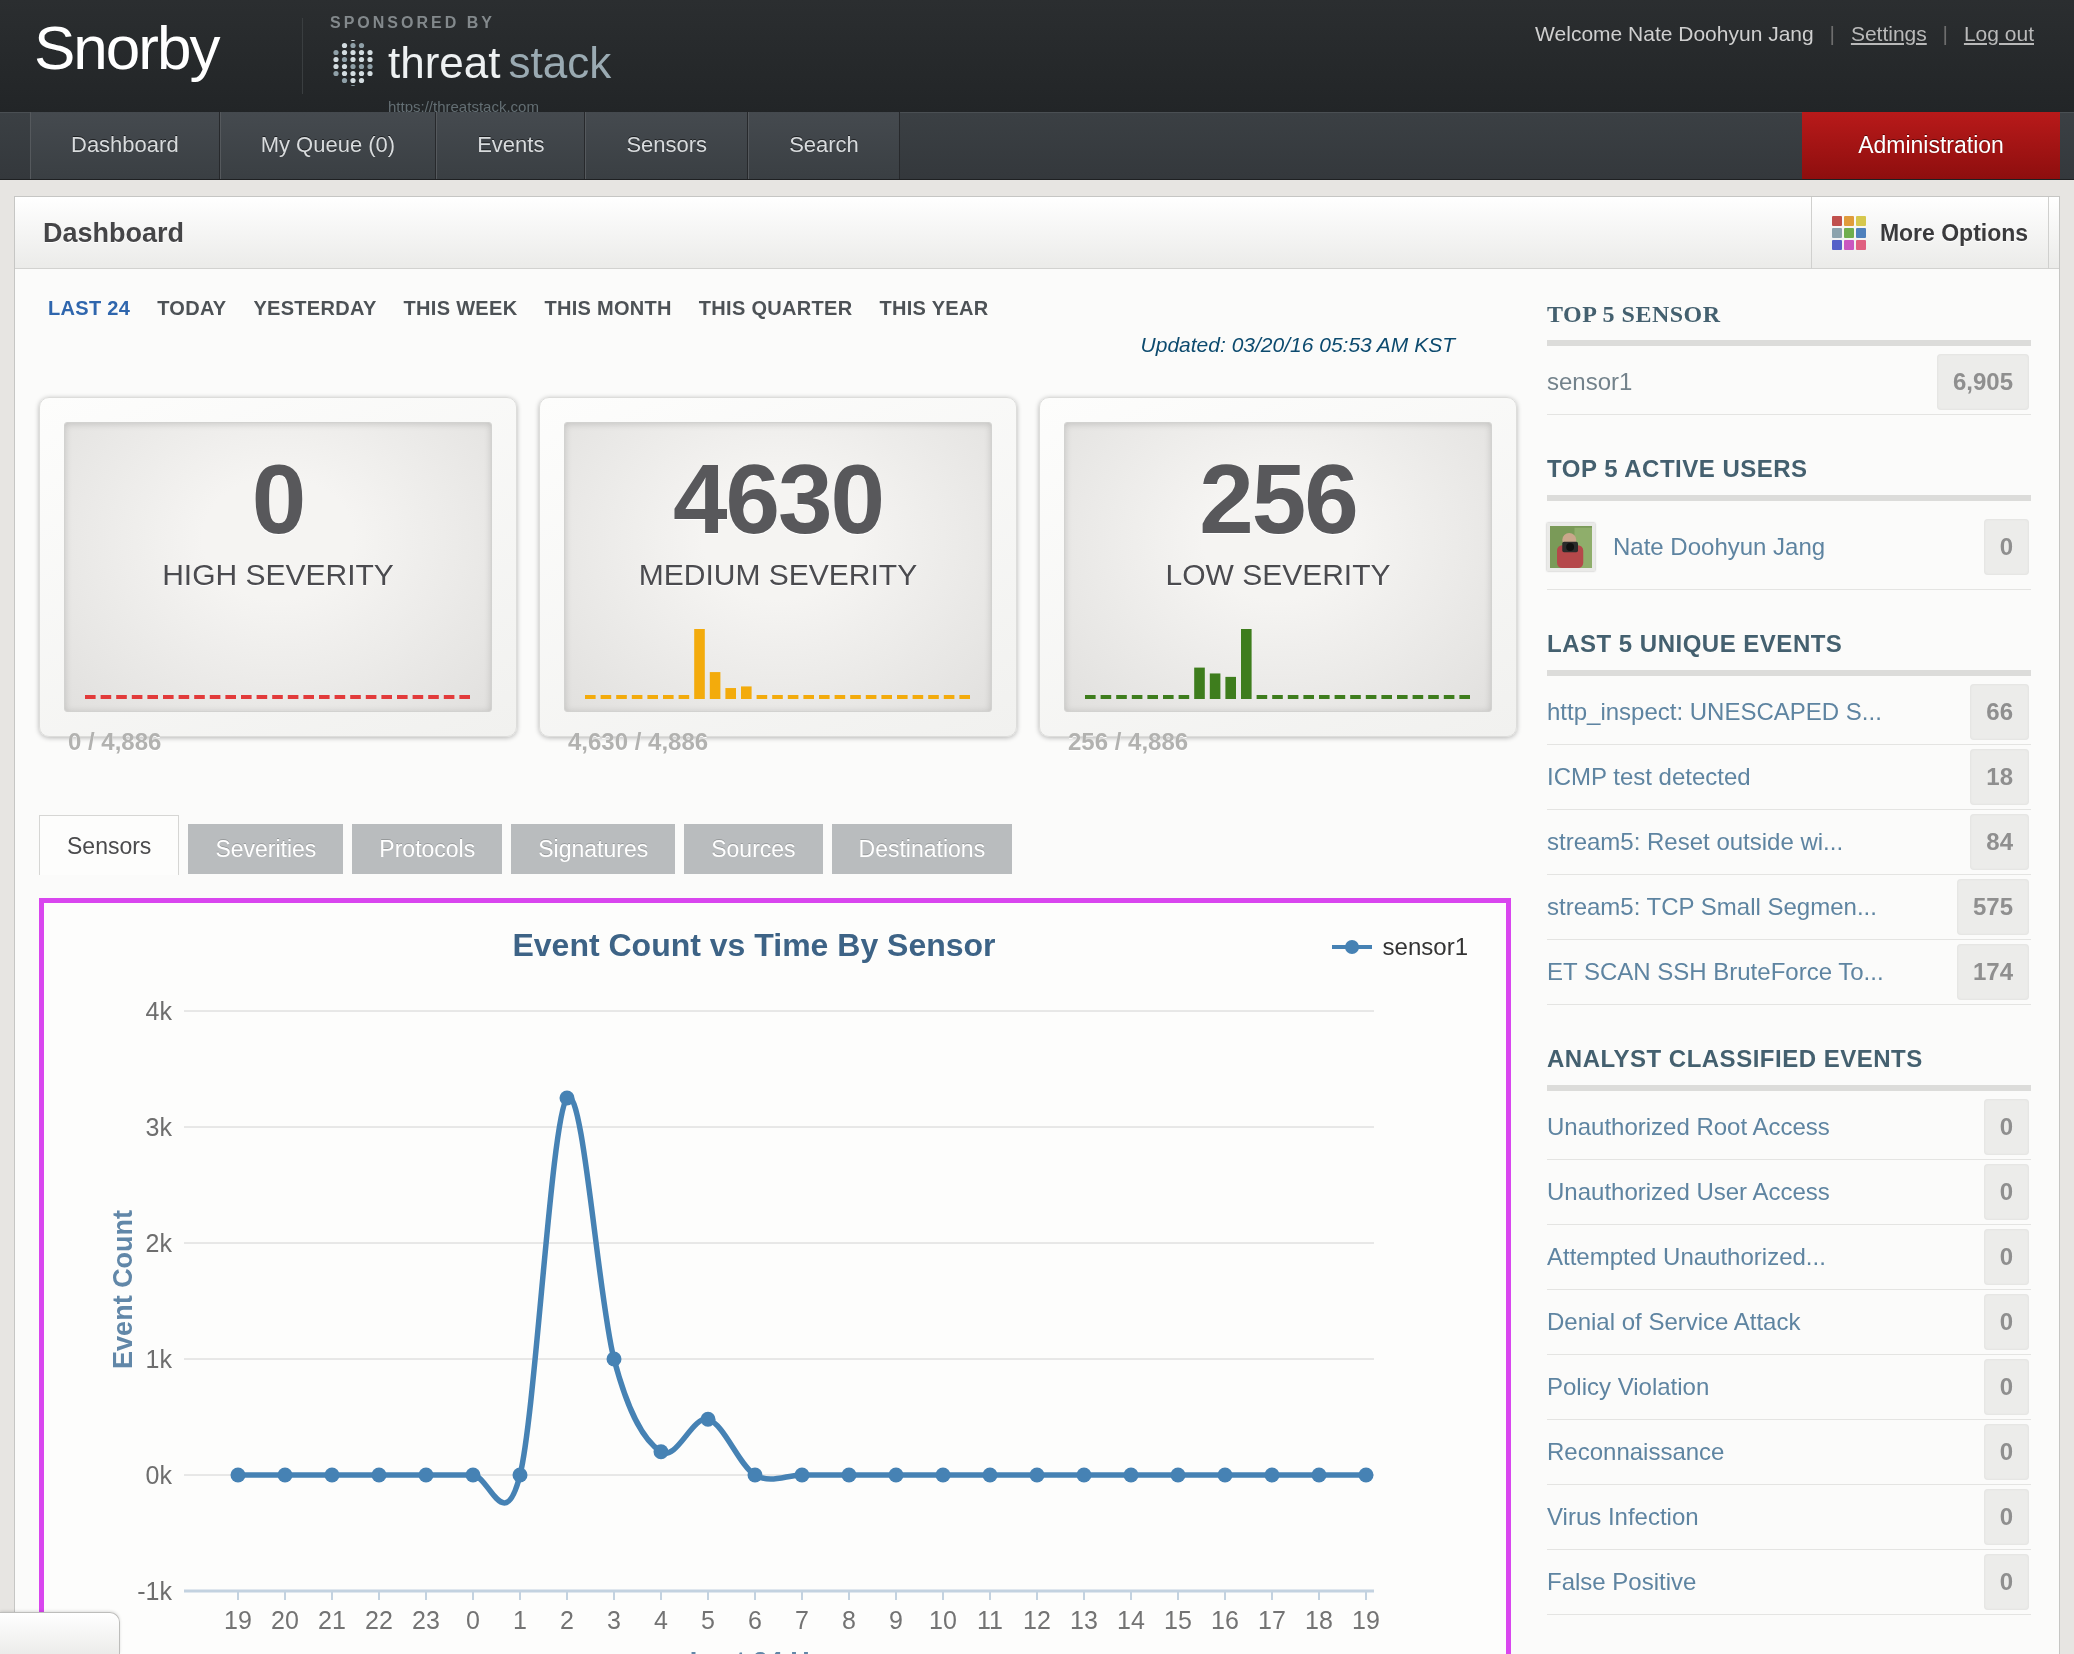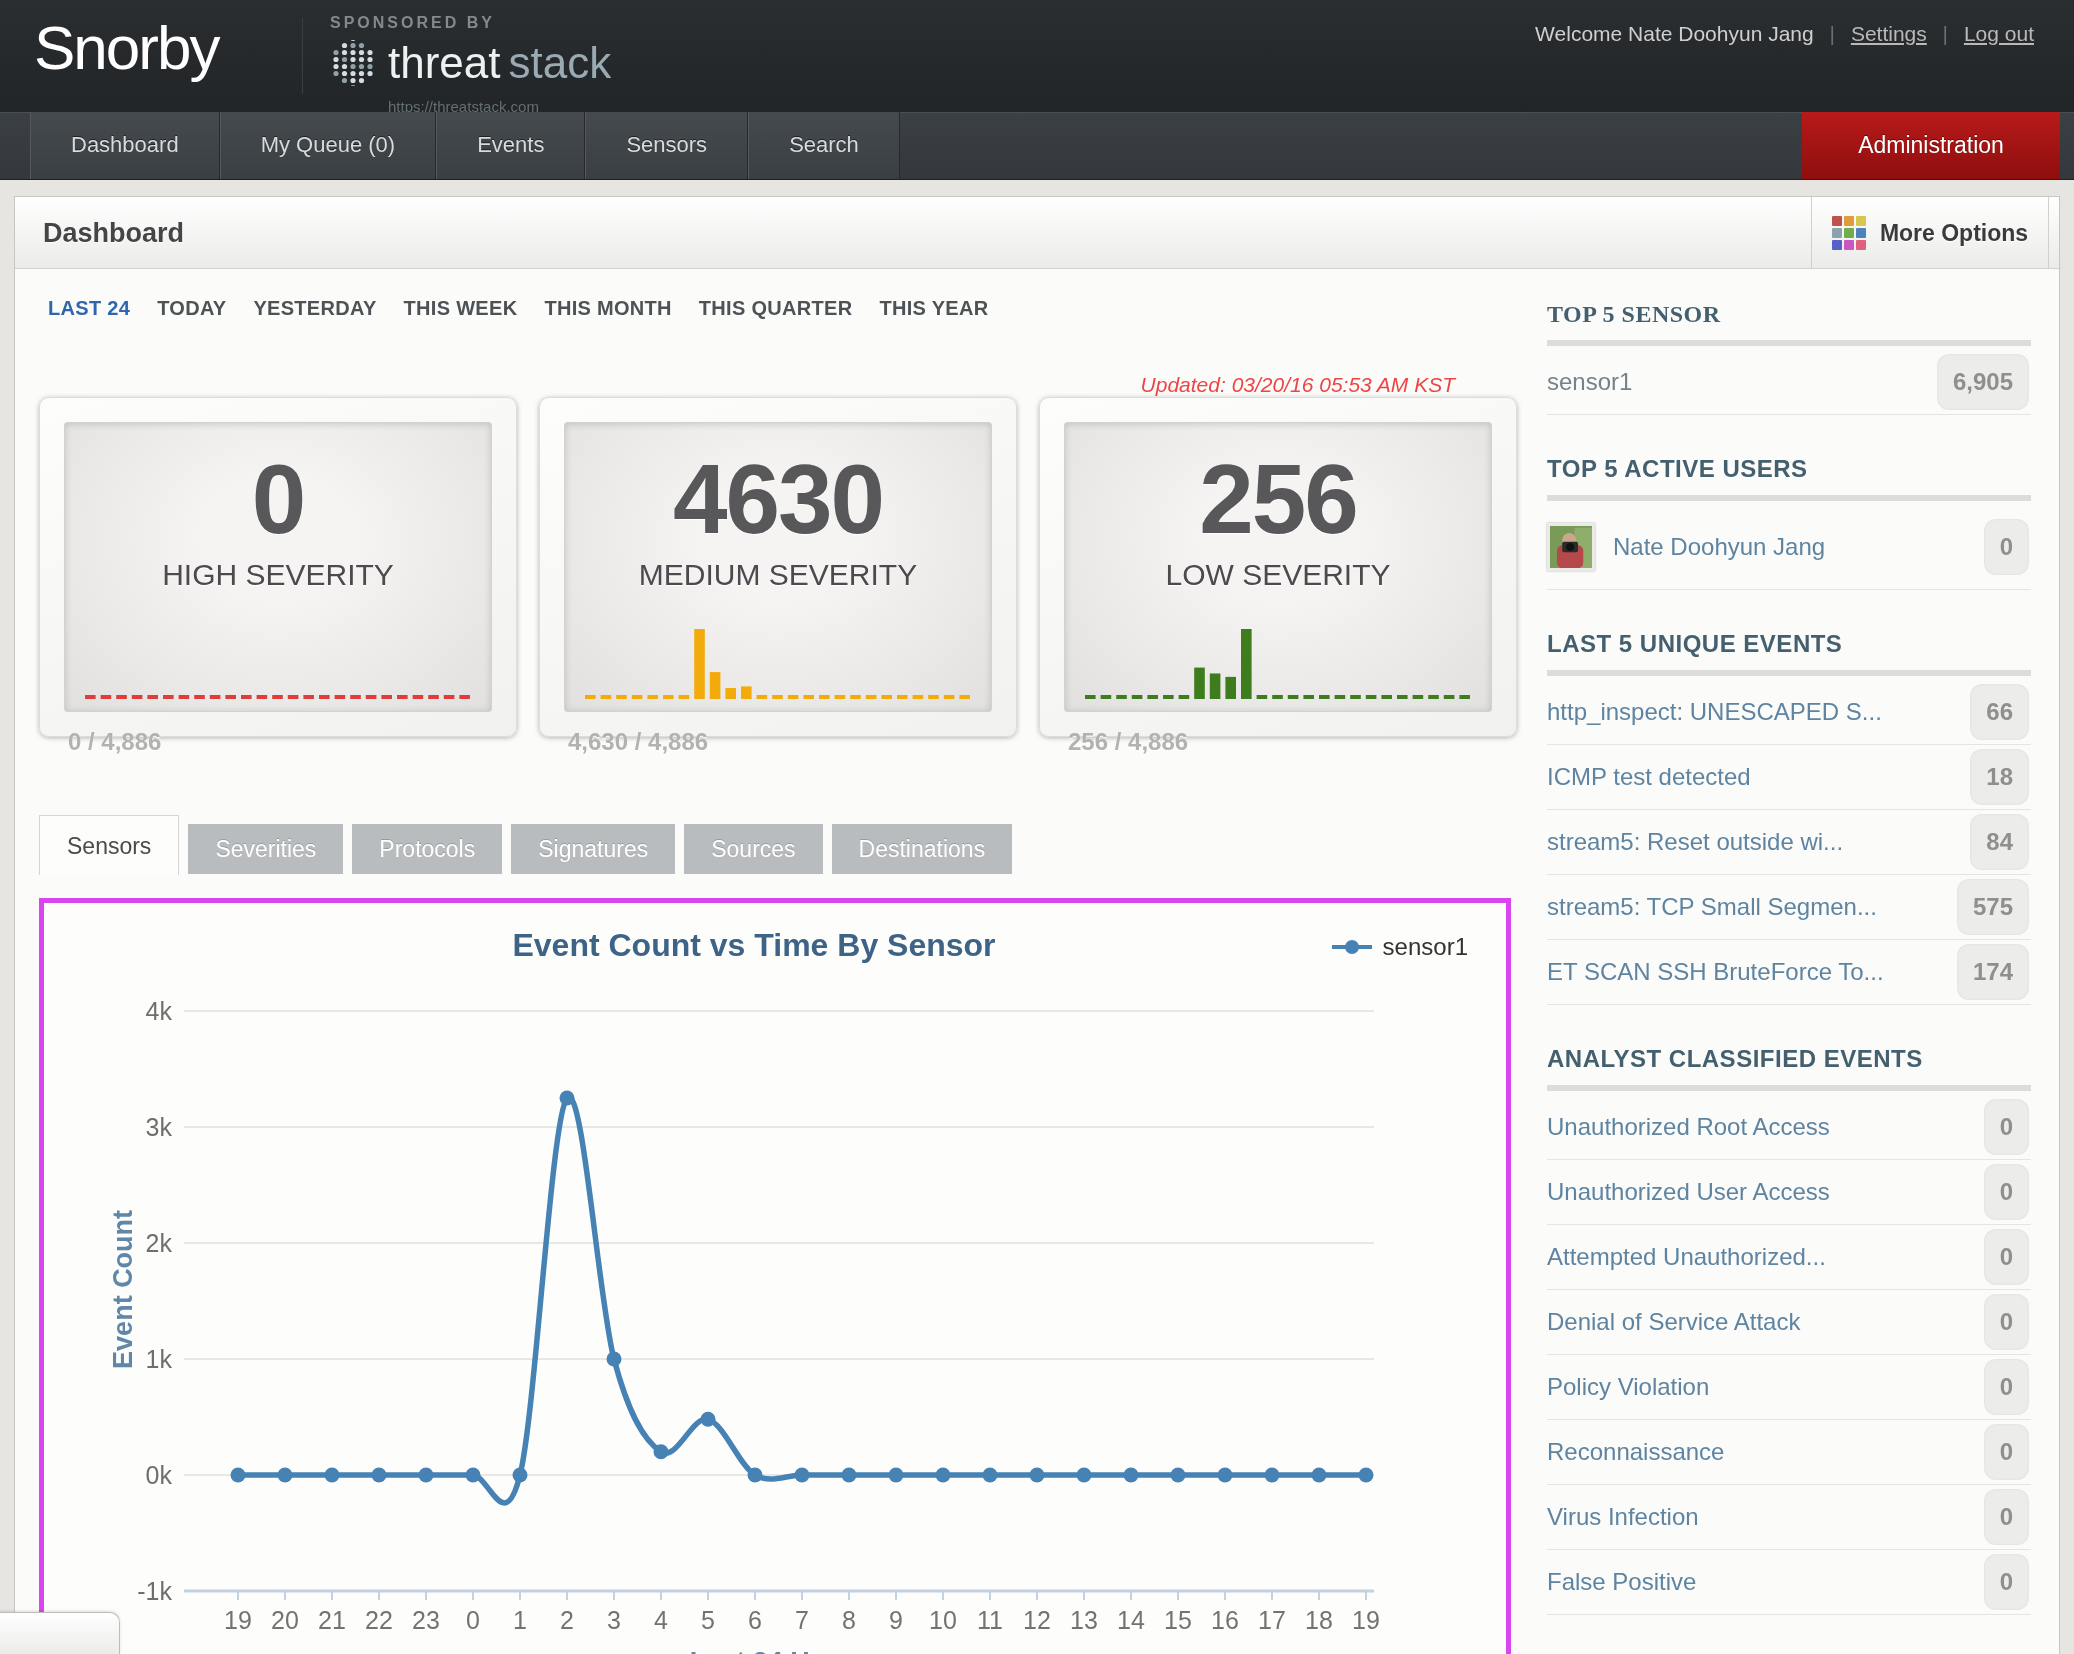--- a/index.html
+++ b/index.html
@@ -49,21 +49,21 @@
     border-left:1px solid #d0d0ce; border-right:1px solid #d0d0ce;
     display:flex; align-items:center; justify-content:center; gap:14px; cursor:pointer;margin-left:44px; }
   .mo-grid { display:grid; grid-template-columns:repeat(3,10px); grid-auto-rows:10px; gap:2px; }
   .mo-grid i { display:block; border-radius:1px; }
   .mo-label { font-size:23px; font-weight:bold; color:#3a3a3c; text-shadow:0 1px 0 #fff; }
   
   .time-tabs { position:absolute; left:33px; top:100px; display:flex; gap:27px; }
   .time-tab { font-size:20px; font-weight:bold; color:#4d5256; letter-spacing:.3px; cursor:pointer; }
   .time-tab.active { color:#2f66ad; }
   .updated { position:absolute; left:880px; top:136px; width:560px; text-align:right;
-    font-size:21px; font-style:italic; color:#ef4444;margin-top:40px; }
+    font-size:21px; font-style:italic; color:#0c4a6e; }
   
   .cards { position:absolute; left:24px; top:200px; width:1478px; display:flex; gap:22px; }
   .card { flex:1; height:340px; padding:24px; border-radius:10px; cursor:pointer;
     background:linear-gradient(160deg,#fdfdfc,#f1f1ef);
     border:1px solid #dddddb; box-shadow:0 1px 5px rgba(0,0,0,.28); }
   .screen { position:relative; height:100%; border-radius:3px; text-align:center;
     background:radial-gradient(ellipse at 50% 40%, #f5f4f2 25%, #e1e0de 100%);
     border:1px solid #d2d2d0; box-shadow:inset 0 1px 7px rgba(0,0,0,.16); }
   .count { font-size:98px; font-weight:bold; color:#58585b; margin-top:20px;
     text-shadow:0 1px 0 #fff; letter-spacing:-2px; }
@@ -89,21 +89,21 @@
   .sidebar { position:absolute; left:1532px; top:100px; width:484px; }
   .sb-title { font-size:24px; font-weight:bold; color:#44606f; letter-spacing:.5px;
     margin:40px 0 12px 0; }
   .sb-section:first-child .sb-title { margin-top:4px;font-family:Liberation Serif, serif; }
   .sb-rule { height:6px; background:#dcdcda; margin-bottom:4px; }
   .sb-row { position:relative; padding:18px 0; border-bottom:1px solid #e4e4e2;
     min-height:60px; display:flex; align-items:center; }
   .sb-label { font-size:24px; color:#5e84a1; cursor:pointer; max-width:360px; }
   .sb-label.muted { color:#73828b; }
   .sb-badge { position:absolute; right:2px; top:50%; transform:translateY(-50%);
-    background:#ececea; border-radius:12px; padding:14px 16px; min-width:30px; text-align:center;
+    background:#ececea; border-radius:4px; padding:14px 16px; min-width:30px; text-align:center;
     color:#8f8f8f; font-weight:bold; font-size:24px; box-shadow:inset 0 0 3px rgba(0,0,0,.07); }
   .avatar { width:48px; height:48px; margin-right:18px; border:3px solid #eaeae8;
     box-shadow:0 0 2px rgba(0,0,0,.3); flex:0 0 auto; }
   
   .notif-stub { position:absolute; left:0; bottom:0; width:120px; height:42px; z-index:60;
     background:linear-gradient(#ffffff,#ececea); border:1px solid #bdbdbb;
     border-left:none; border-bottom:none; border-radius:0 10px 0 0;
     box-shadow:0 -1px 3px rgba(0,0,0,.12); }
 </style>
 </head>

